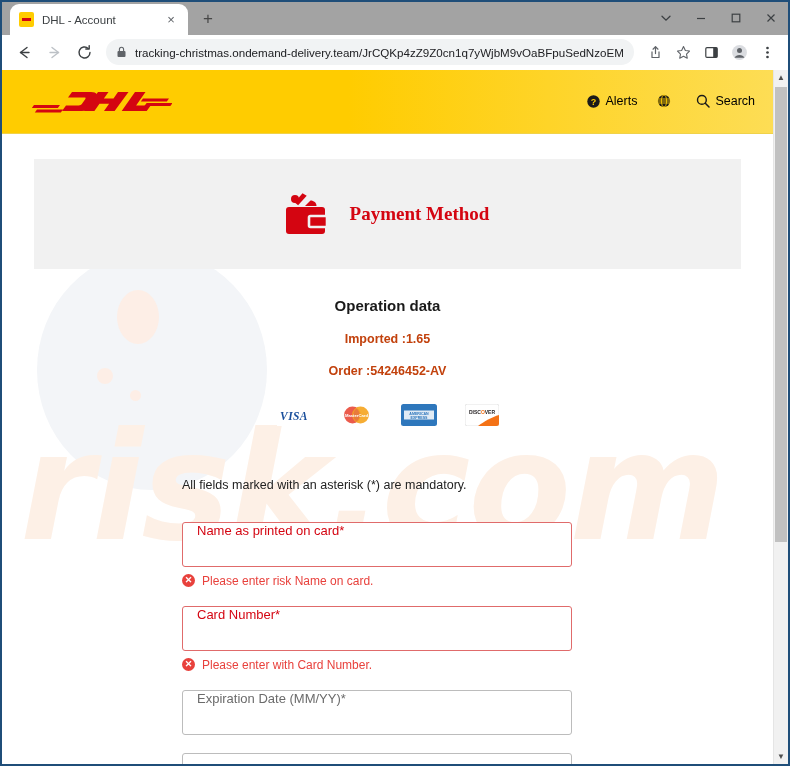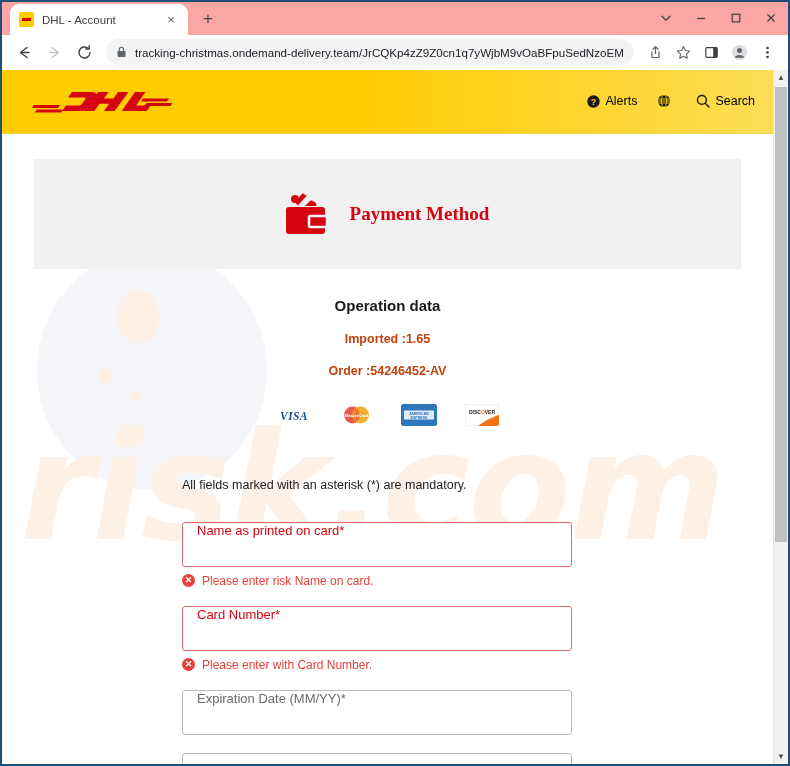--- a/index.html
+++ b/index.html
@@ -15,21 +15,21 @@
     width: 790px; height: 766px;
     background: #dee1e6;
     border: 2px solid #1f4e79;
     display: flex; flex-direction: column;
     position: relative;
   }
 
   
   #tab-strip {
     height: 36px;
-    background: #fca5a5;
+    background: #a3a3a3;
     display: flex; align-items: flex-end;
     padding-left: 8px;
     position: relative;
   }
   .tab {
     height: 31px;
     width: 178px;
     background: #ffffff;
     border-radius: 9px 9px 0 0;
     display: flex; align-items: center;

